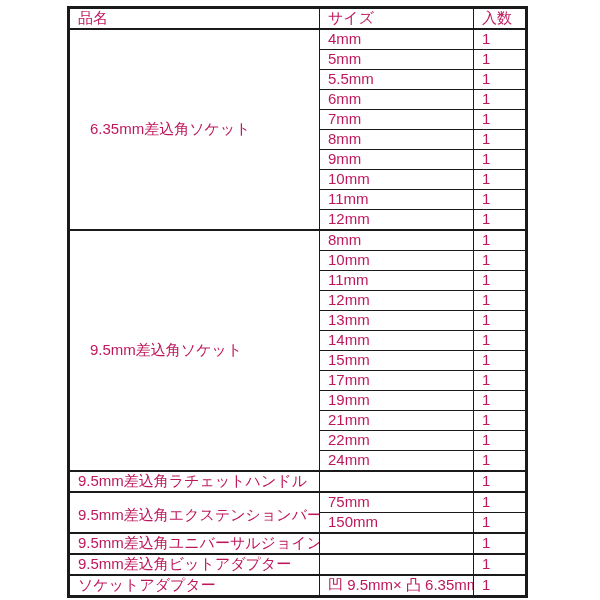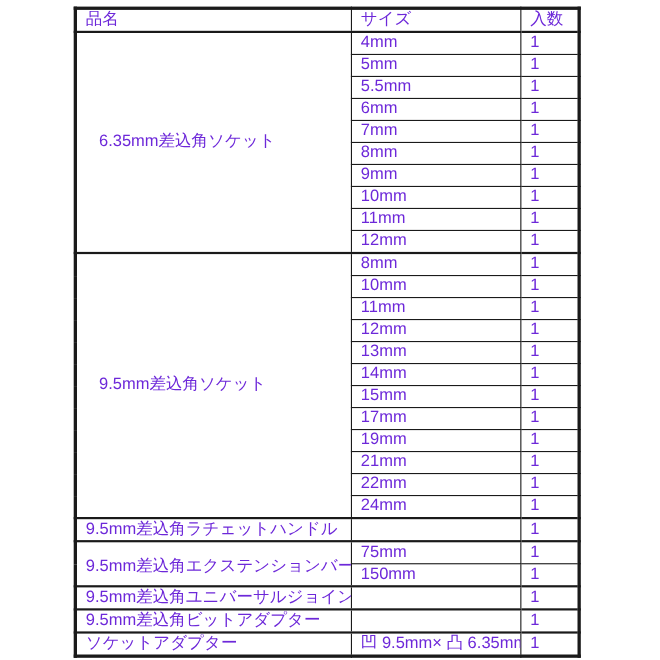--- a/index.html
+++ b/index.html
@@ -6,21 +6,21 @@
     margin: 0;
     padding: 0;
     background: #ffffff;
   }
   .page {
     position: relative;
     width: 600px;
     height: 600px;
     background: #ffffff;
     font-family: "Liberation Sans", "DejaVu Sans", sans-serif;
-    color: #6d28d9;
+    color: #be185d;
   }
   table.spec {
     position: absolute;
     left: 67px;
     top: 6px;
     width: 458px;
     border-collapse: collapse;
     table-layout: fixed;
     border: 3px solid #1a1a1a;
   }

